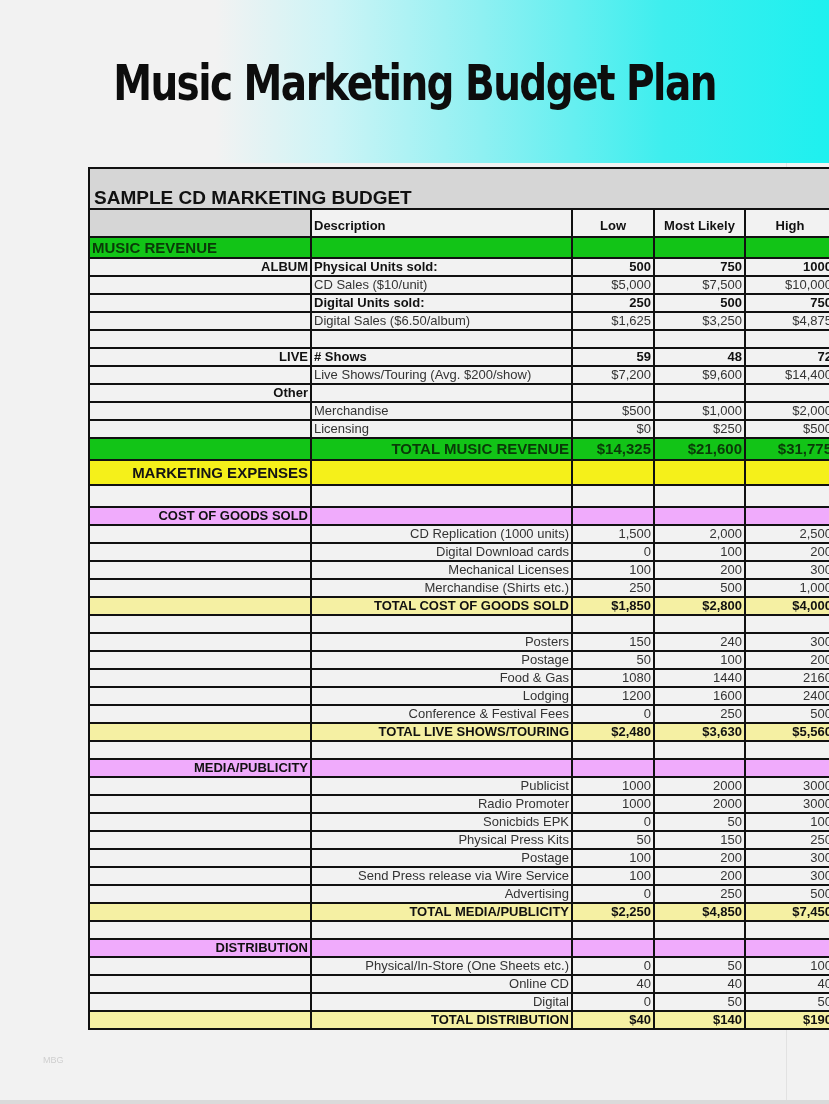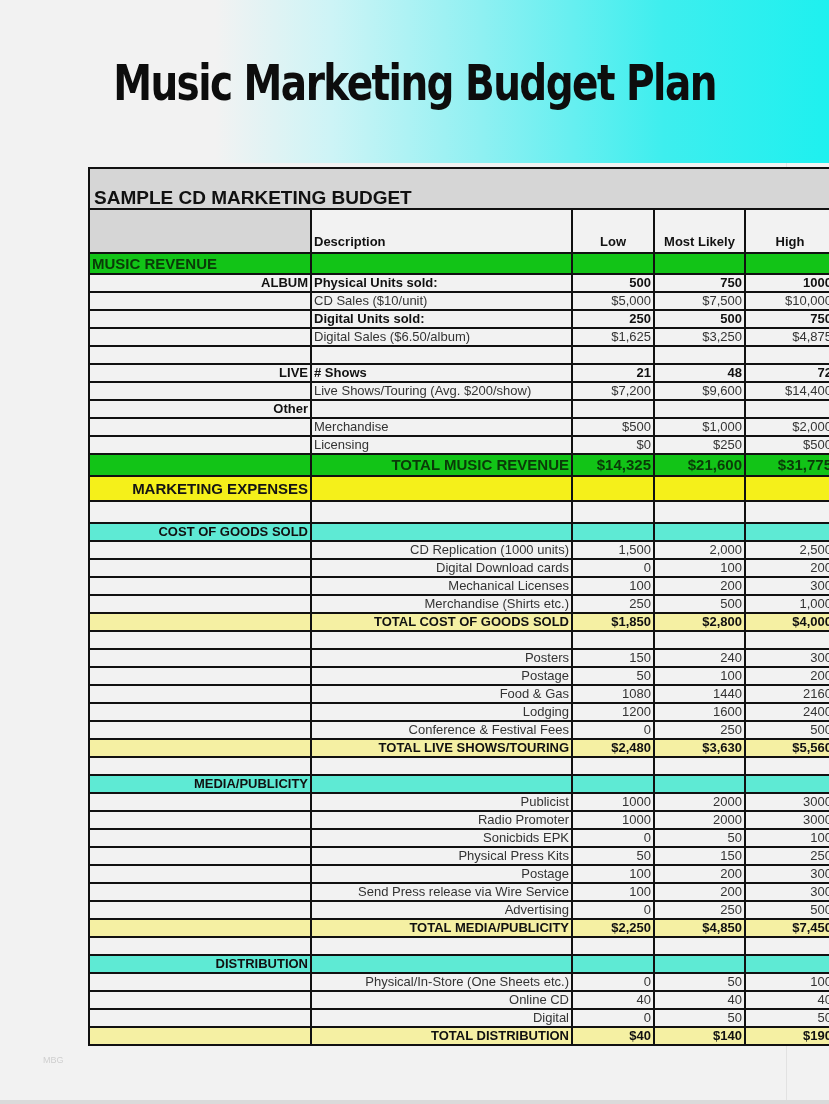--- a/index.html
+++ b/index.html
@@ -38,28 +38,28 @@
   .sheet col.c1 { width: 222px; }
   .sheet col.c2 { width: 261px; }
   .sheet col.c3 { width: 82px; }
   .sheet col.c4 { width: 91px; }
   .sheet col.c5 { width: 90px; }
   .r { text-align: right; }
   .c { text-align: center; }
   .b { font-weight: bold; }
   .thin { color: #333; }
   tr.title td { height: 41px; background: #d6d6d6; font-size: 19px; font-weight: bold; padding-left: 4px; vertical-align: bottom; padding-bottom: 3px; }
-  tr.head td { height: 44px; font-weight: bold; }
+  tr.head td { height: 28px; font-weight: bold; }
   tr.head td.gray { background: #d6d6d6; }
   tr.head td.hdr { vertical-align: bottom; padding-bottom: 3px; }
   tr.green td { background: #12c417; height: 21px; }
   tr.green td.lbl { font-weight: bold; font-size: 15px; color: #0a3a08; padding-left: 2px; }
   tr.total-green td { background: #12c417; height: 22px; font-weight: bold; font-size: 15px; color: #0a3a08; }
   tr.yellow td { background: #f5f01a; height: 25px; font-weight: bold; font-size: 15px; color: #141414; text-align: right; }
-  tr.pale td { background: #5eead4; }
+  tr.pale td { background: #f0abfc; }
   tr.pale td.lbl { font-weight: bold; }
   tr.total-pale td { background: #f5f0a3; font-weight: bold; }
   tr.empty td { height: 22px; }
   tr.empty-sm td { height: 18px; }
   .watermark { position: absolute; left: 43px; top: 1055px; font-size: 9px; color: #cfcfcf; }
   .bottom-line { position: absolute; left: 0; top: 1100px; width: 829px; height: 4px; background: #dadada; }
 </style>
 </head>
 <body>
 
@@ -124,21 +124,21 @@
       <tr>
         <td class="r b"></td>
         <td class="thin"></td>
         <td class="r thin"></td>
         <td class="r thin"></td>
         <td class="r thin"></td>
       </tr>
       <tr>
         <td class="r b">LIVE</td>
         <td class="b"># Shows</td>
-        <td class="r b">21</td>
+        <td class="r b">59</td>
         <td class="r b">48</td>
         <td class="r b">72</td>
       </tr>
       <tr>
         <td class="r b"></td>
         <td class="thin">Live Shows/Touring (Avg. $200/show)</td>
         <td class="r thin">$7,200</td>
         <td class="r thin">$9,600</td>
         <td class="r thin">$14,400</td>
       </tr>

